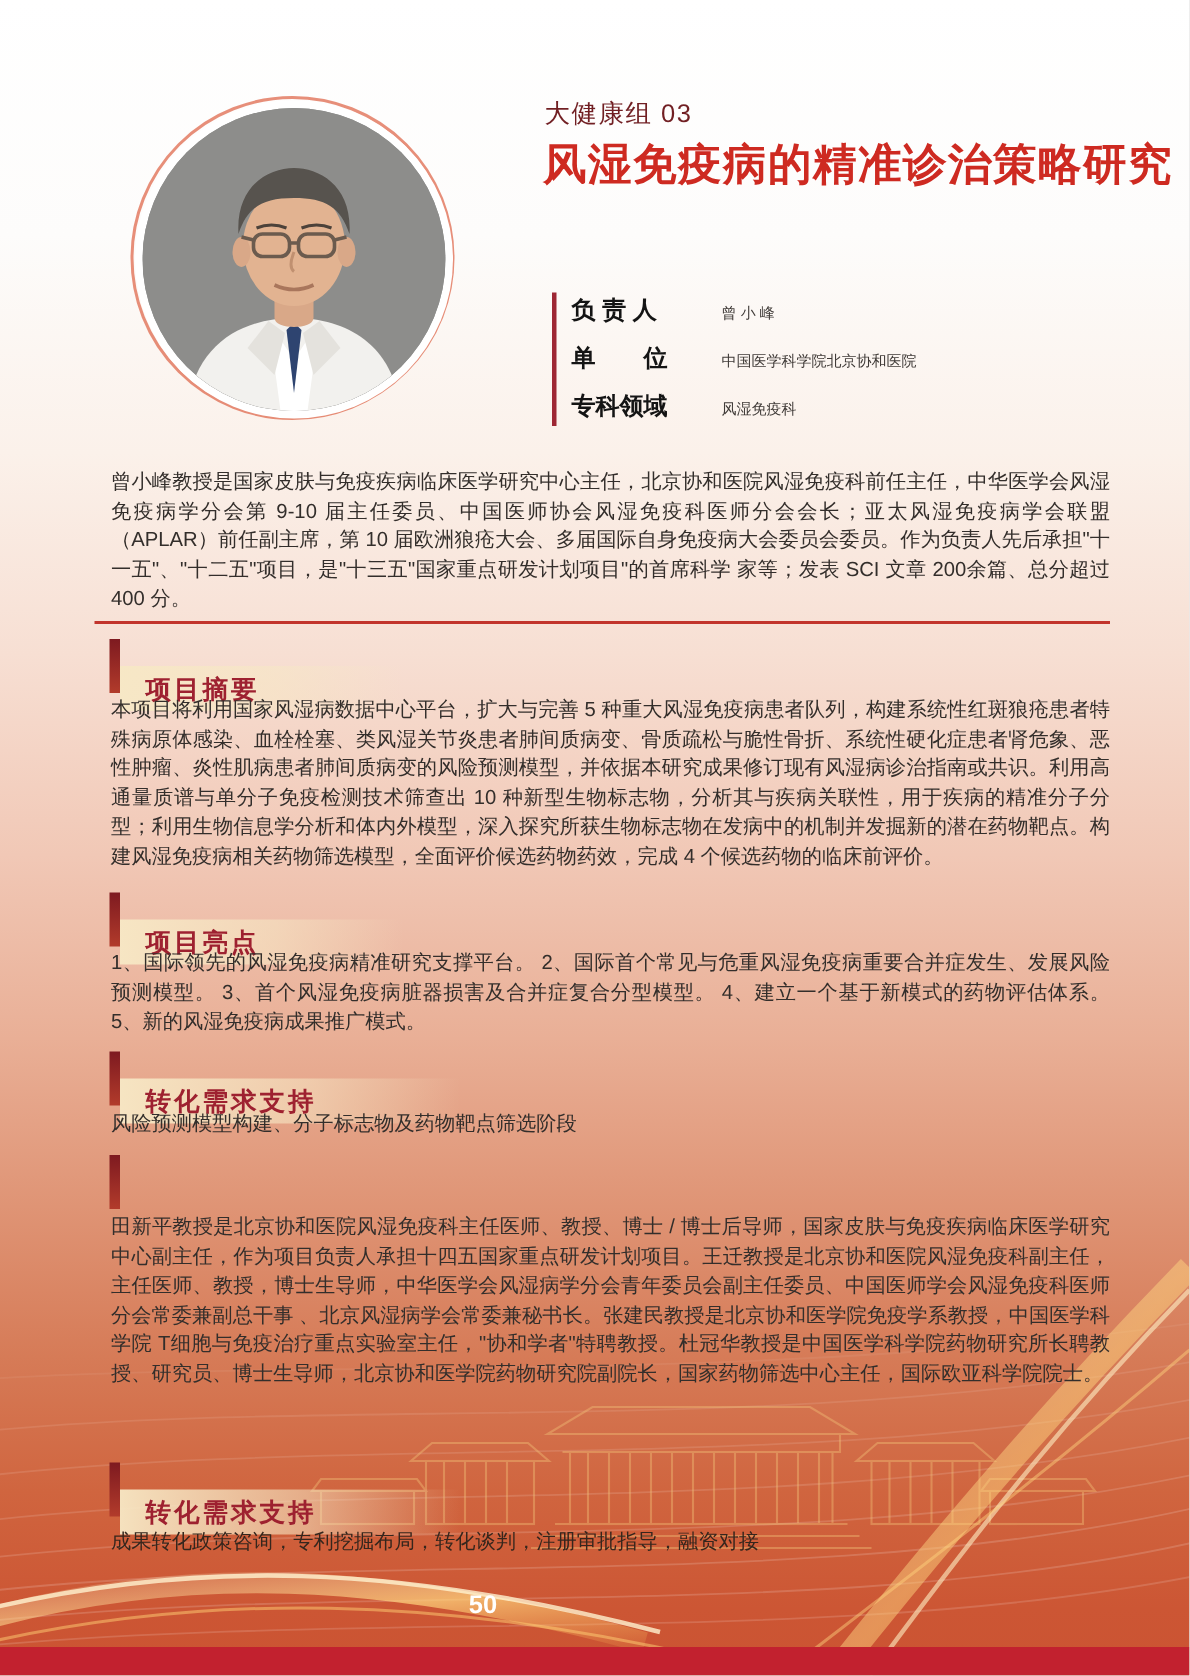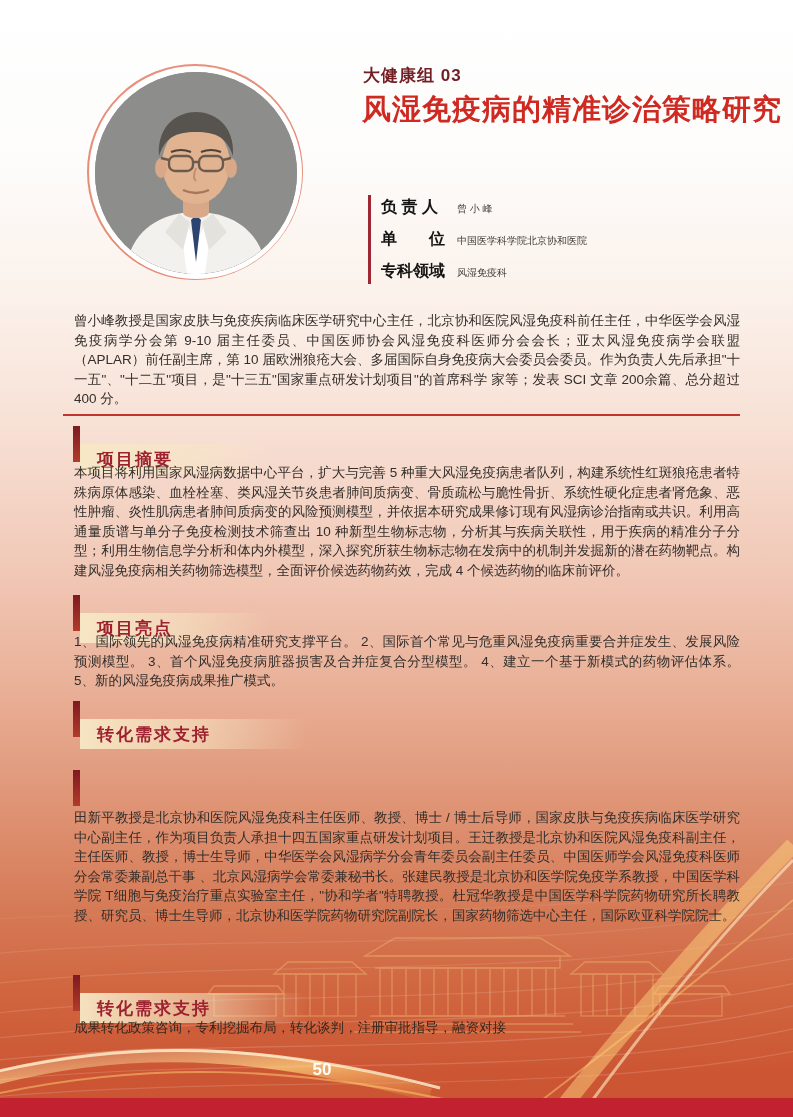--- a/index.html
+++ b/index.html
@@ -21,33 +21,33 @@
     border-radius:50%;border:2px solid rgba(223,106,77,.75);
     box-sizing:border-box;
   }
   .photo{
     position:absolute;left:95px;top:72px;width:202px;height:202px;
     border-radius:50%;overflow:hidden;background:#8a8a88;
     box-shadow:0 0 0 5px #ffffff;
   }
   .group-label{
     left:363px;top:64px;
-    font-size:17px;font-weight:bold;color:#711f23;letter-spacing:1px;
+    font-size:17px;font-weight:normal;color:#711f23;letter-spacing:1px;
   }
   .main-title{
     left:362px;top:90px;width:420px;
     font-family:"Liberation Serif","DejaVu Serif",serif;
     font-size:29px;font-weight:bold;color:#ce2a21;letter-spacing:1px;
   }
   .fields{
     left:368px;top:195px;width:380px;
     border-left:3px solid #9e2734;
     padding:2px 0 2px 10px;box-sizing:border-box;
   }
-  .field-row{display:flex;align-items:baseline;margin-bottom:11px;}
+  .field-row{display:flex;align-items:baseline;margin-bottom:11px;gap:24px;}
   .field-row:last-child{margin-bottom:0;}
   .field-label{width:76px;flex:none;font-size:16px;font-weight:bold;color:#141414;}
   .field-value{font-size:10px;color:#3f3a37;}
   
   .bio{
     left:74px;top:311px;width:666px;
     font-size:13.5px;line-height:19.6px;color:#332e2b;text-align:justify;
   }
   .bio-rule{
     left:63px;top:414px;width:677px;height:2px;background:#c2342c;
@@ -204,20 +204,21 @@
     </span>
   </div>
   <div class="section-body" style="top:632px">1、国际领先的风湿免疫病精准研究支撑平台。 2、国际首个常见与危重风湿免疫病重要合并症发生、发展风险预测模型。 3、首个风湿免疫病脏器损害及合并症复合分型模型。 4、建立一个基于新模式的药物评估体系。 5、新的风湿免疫病成果推广模式。</div>
 
   <div class="section-heading" style="top:701px">
     <span class="heading-bar"></span>
     <span class="heading-band">
       <span>转化需求支持</span>
     </span>
   </div>
+  <div class="section-body" style="top:739px">风险预测模型构建、分子标志物及药物靶点筛选阶段</div>
 
   <div class="section-heading" style="top:770px">
     <span class="heading-bar"></span>
   </div>
   <div class="section-body" style="top:808px">田新平教授是北京协和医院风湿免疫科主任医师、教授、博士 / 博士后导师，国家皮肤与免疫疾病临床医学研究中心副主任，作为项目负责人承担十四五国家重点研发计划项目。王迁教授是北京协和医院风湿免疫科副主任，主任医师、教授，博士生导师，中华医学会风湿病学分会青年委员会副主任委员、中国医师学会风湿免疫科医师分会常委兼副总干事 、北京风湿病学会常委兼秘书长。张建民教授是北京协和医学院免疫学系教授，中国医学科学院 T细胞与免疫治疗重点实验室主任，"协和学者"特聘教授。杜冠华教授是中国医学科学院药物研究所长聘教授、研究员、博士生导师，北京协和医学院药物研究院副院长，国家药物筛选中心主任，国际欧亚科学院院士。</div>
 
   <div class="section-heading" style="top:975px">
     <span class="heading-bar"></span>
     <span class="heading-band">
       <span>转化需求支持</span>

